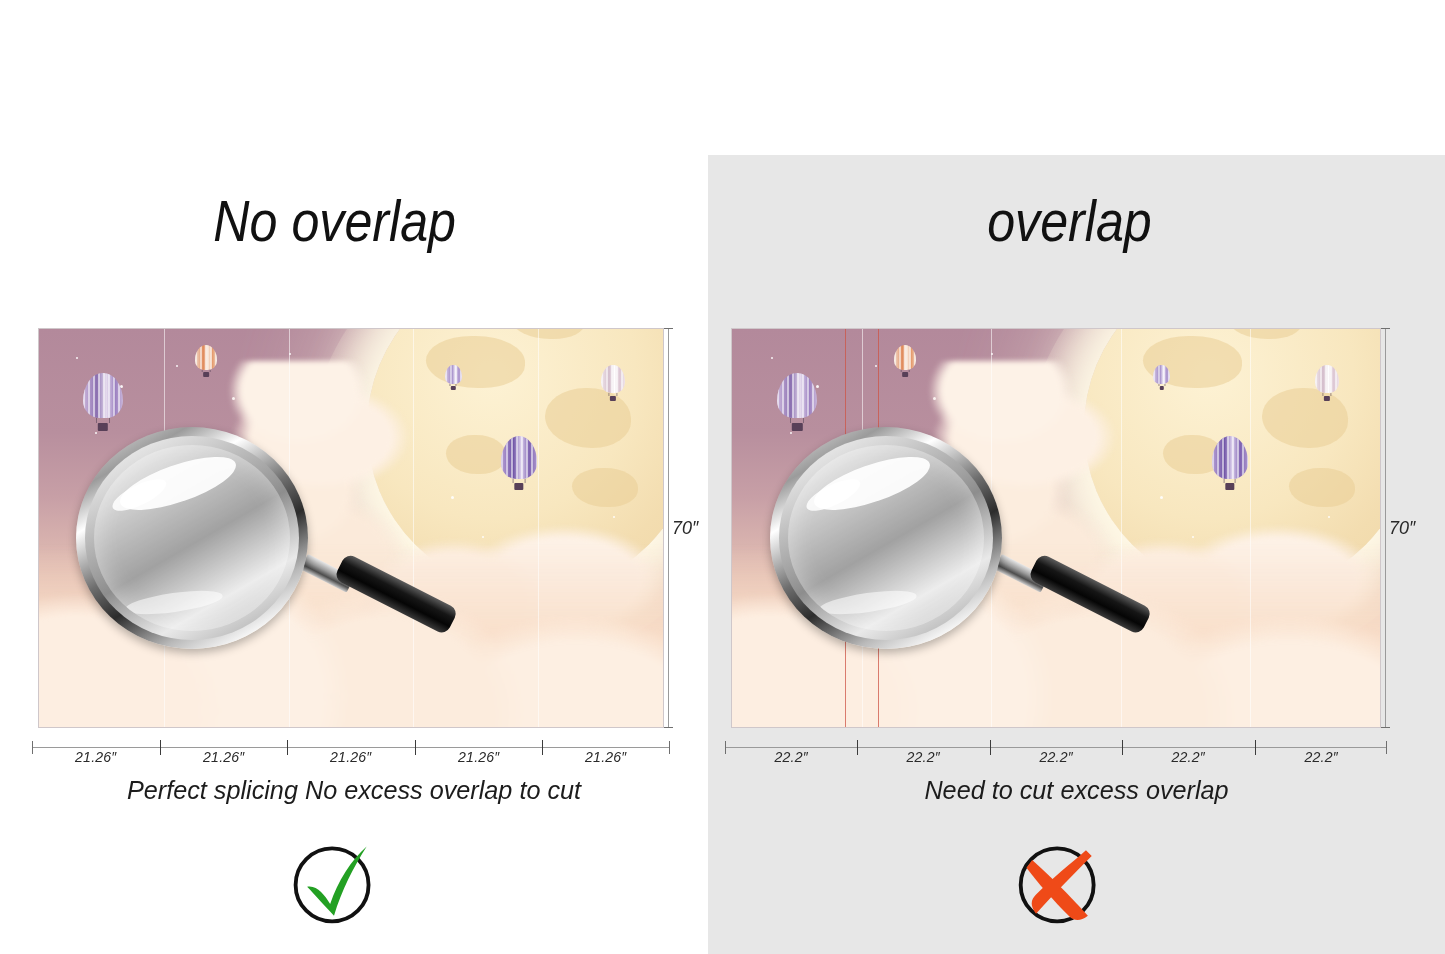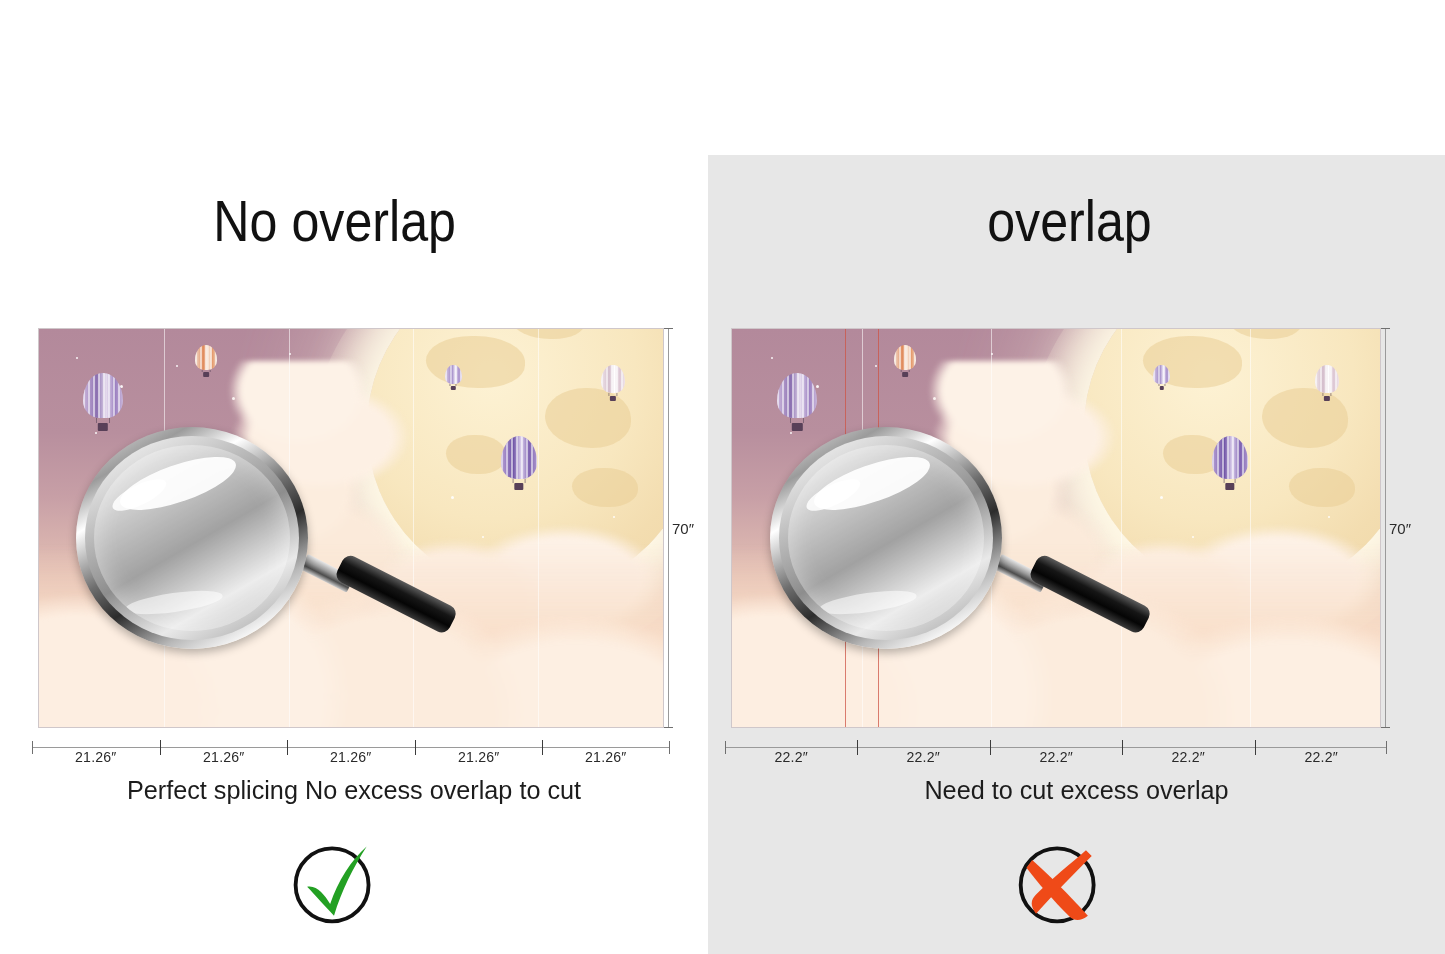--- a/index.html
+++ b/index.html
@@ -12,21 +12,21 @@
     position:absolute;left:0;top:0;width:1445px;height:155px;
     background:#000;display:flex;align-items:center;justify-content:center;
   }
   .titlebar .title{
     color:#fff;font-family:"Liberation Sans",sans-serif;
     font-size:74px;font-weight:400;letter-spacing:.5px;
     transform:scaleX(.80);transform-origin:center;white-space:nowrap;
   }
 
   
-  .panels{position:absolute;left:0;top:155px;width:1445px;height:799px;display:flex;}
+  .panels{position:absolute;left:0;top:155px;width:1445px;height:799px;display:flex;font-style:italic;}
   .panel{position:relative;height:799px;}
   .panel-left{width:708px;background:#ffffff;}
   .panel-right{width:737px;background:#e7e7e7;}
 
   .panel-heading{
     position:absolute;top:38px;left:0;width:100%;
     text-align:center;color:#111;
     font-size:57px;font-weight:400;line-height:1;
     transform:scaleX(.88);
   }
@@ -160,21 +160,21 @@
   .dim-cells{position:absolute;left:0;top:10px;width:100%;display:flex;}
   .dim-cell{flex:1;text-align:center;font-size:15px;color:#2a2a2a;letter-spacing:.2px;transform:scaleX(.94);}
 
   .dim-side{position:absolute;}
   .panel-left .dim-side{left:664px;top:173px;width:26px;height:400px;}
   .panel-right .dim-side{left:673px;top:173px;width:30px;height:400px;}
   .dim-vline{position:absolute;left:4px;top:0;width:1px;height:100%;background:#9a9a9a;}
   .dim-vcap{position:absolute;left:0;width:9px;height:1px;background:#6f6f6f;}
   .dim-vlabel{
     position:absolute;left:8px;top:50%;transform:translateY(-50%);
-    font-size:15px;color:#2a2a2a;white-space:nowrap;transform-origin:left center;
+    font-size:18px;color:#2a2a2a;white-space:nowrap;transform-origin:left center;
   }
 
   
   .caption{
     position:absolute;top:620px;left:0;width:100%;text-align:center;
     font-size:26px;color:#1c1c1c;font-weight:400;transform:scaleX(.97);
   }
   .mark{position:absolute;top:680px;left:50%;transform:translateX(-50%);width:96px;height:96px;}
   .panel-left .mark{margin-left:-20px;}
   .panel-right .mark{margin-left:-16px;}

